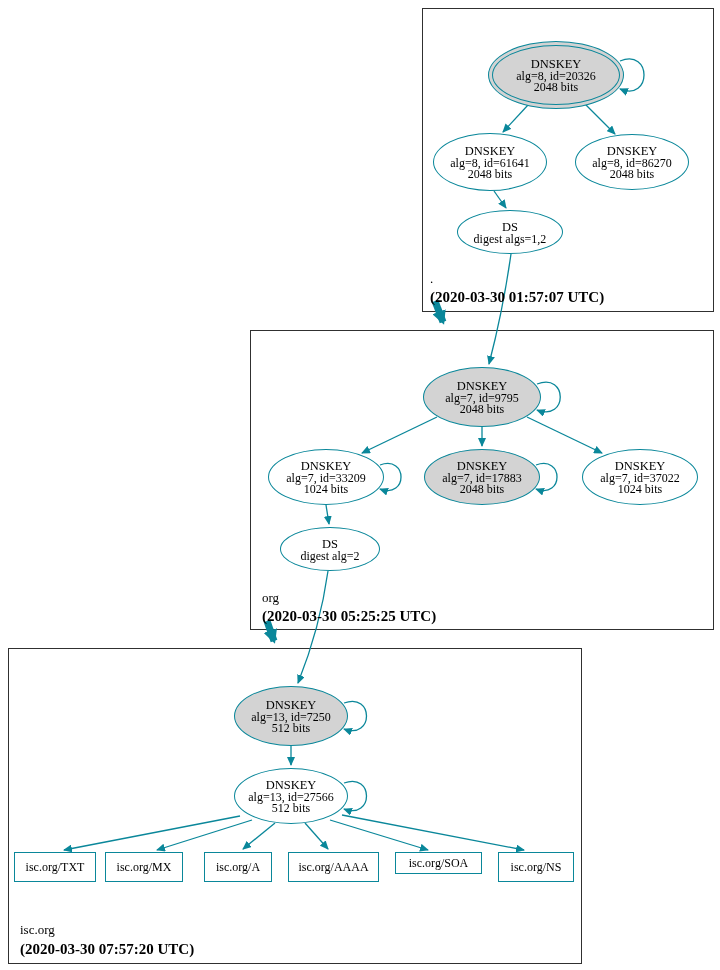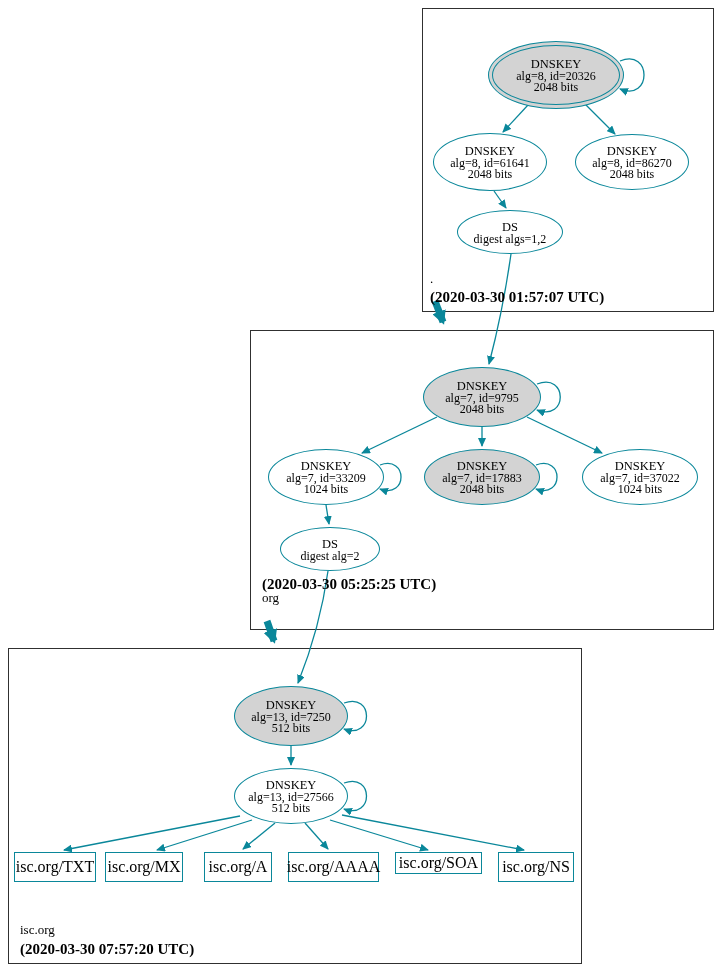--- a/index.html
+++ b/index.html
@@ -22,21 +22,21 @@
   .double::after{
     content:"";position:absolute;left:3px;top:3px;right:3px;bottom:3px;
     border:1.3px solid #0a879a;border-radius:50%;pointer-events:none;
   }
   .nl{font-size:12.5px;line-height:14px;}
   .ns{font-size:12px;line-height:11px;}
   .rbox{
     position:absolute;z-index:2;box-sizing:border-box;
     border:1.4px solid #0a879a;background:#ffffff;
     display:flex;align-items:center;justify-content:center;
-    font-size:16px;
+    font-size:12px;
   }
 </style>
 </head>
 <body>
 
 <div class="zone" style="left:422px;top:8px;width:290px;height:302px"></div>
 <div class="zone" style="left:250px;top:330px;width:462px;height:298px"></div>
 <div class="zone" style="left:8px;top:648px;width:572px;height:314px"></div>
 
 <svg class="edges" width="720" height="970" viewBox="0 0 720 970">
@@ -119,21 +119,21 @@
 <div class="node ellipse" style="left:582px;top:449px;width:116px;height:56px">
   <div class="nl">DNSKEY</div>
   <div class="ns">alg=7, id=37022</div>
   <div class="ns">1024 bits</div>
 </div>
 <div class="node ellipse" style="left:280px;top:527px;width:100px;height:44px">
   <div class="nl">DS</div>
   <div class="ns">digest alg=2</div>
 </div>
 <div class="zone-label" style="left:262px;top:590px">org</div>
-<div class="zone-ts" style="left:262px;top:576px">(2020-03-30 05:25:25 UTC)</div>
+<div class="zone-ts" style="left:262px;top:608px">(2020-03-30 05:25:25 UTC)</div>
 
 <div class="node ellipse gray" style="left:234px;top:686px;width:114px;height:60px">
   <div class="nl">DNSKEY</div>
   <div class="ns">alg=13, id=7250</div>
   <div class="ns">512 bits</div>
 </div>
 <div class="node ellipse" style="left:234px;top:768px;width:114px;height:56px">
   <div class="nl">DNSKEY</div>
   <div class="ns">alg=13, id=27566</div>
   <div class="ns">512 bits</div>

